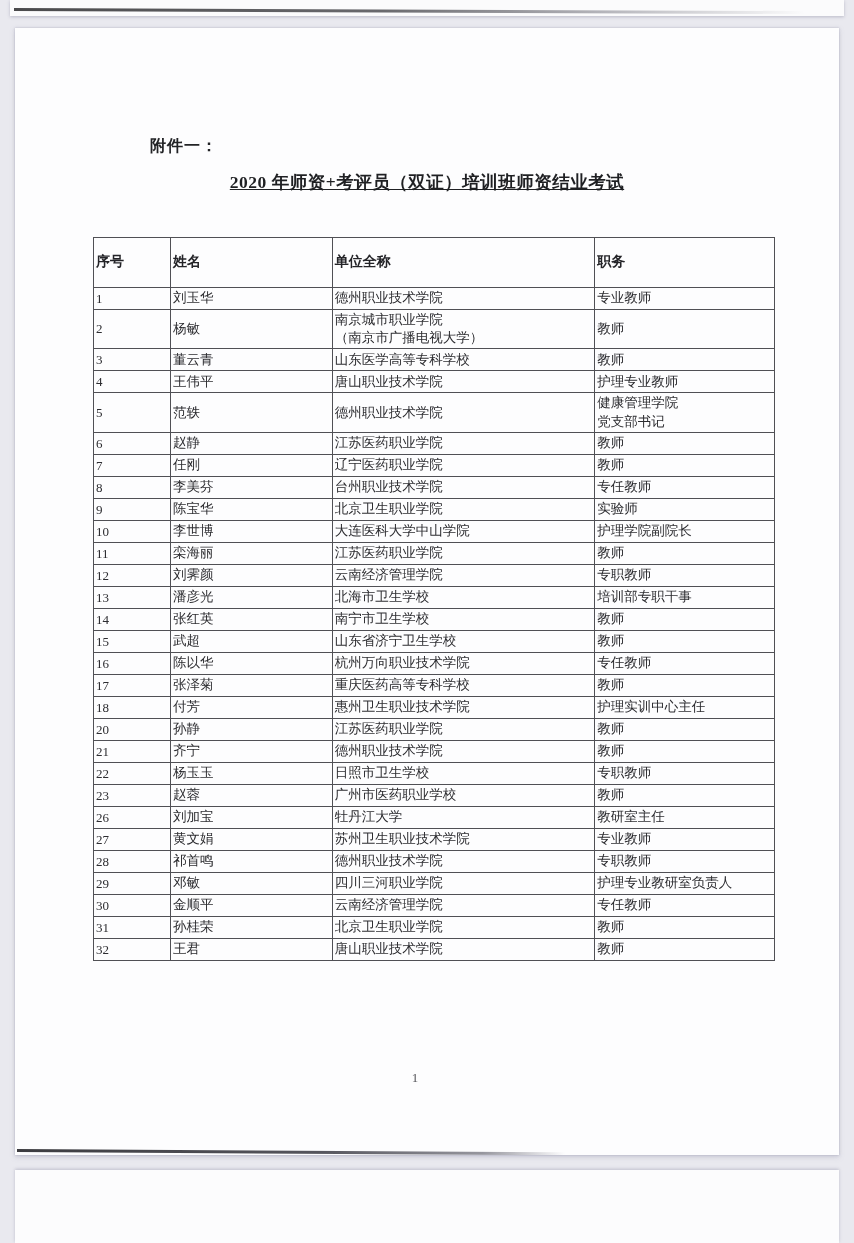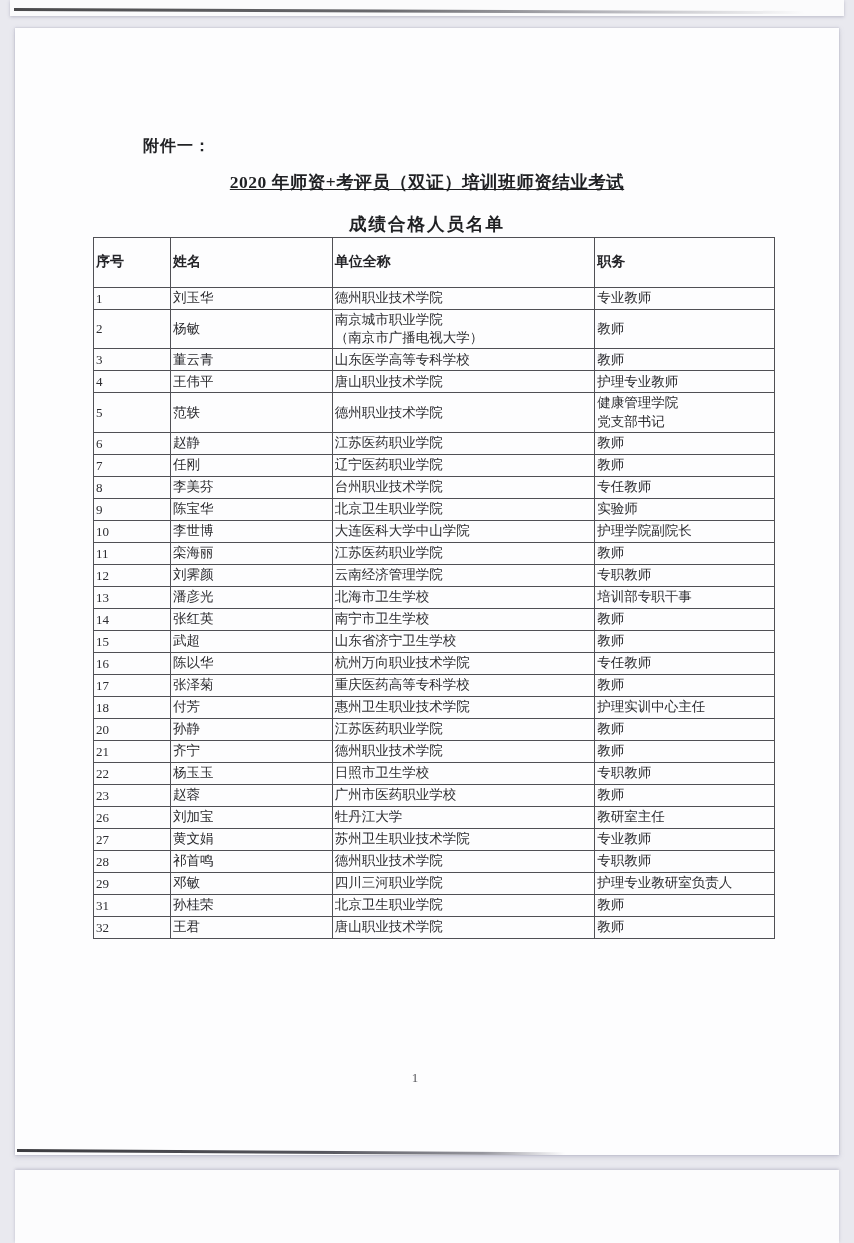--- a/index.html
+++ b/index.html
@@ -24,21 +24,21 @@
     transform: rotate(0.22deg); transform-origin: left center;
   }
 
   
   .page {
     position: absolute; top: 28px; left: 15px; width: 824px; height: 1127px;
     background: #fdfdfe;
     box-shadow: 0 0 2px rgba(140,140,165,.5), 0 2px 5px rgba(140,140,165,.35);
   }
   .attachment {
-    position: absolute; top: 108px; left: 128px;
+    position: absolute; top: 108px; left: 135px;
     font-size: 16px; font-weight: bold; color: #222326; letter-spacing: 1px;
   }
   .doc-title {
     position: absolute; top: 142px; left: 0; width: 100%;
     text-align: center; font-size: 17.5px; font-weight: bold; color: #1f2023;
     letter-spacing: 0.5px;
     text-decoration: underline;
   }
   .doc-subtitle {
     position: absolute; top: 184px; left: 0; width: 100%;
@@ -88,21 +88,20 @@
   <div class="prev-page">
     <div class="scanline-top"></div>
   </div>
 
   <div class="page">
 
     <div class="attachment">附件一：</div>
 
     <div class="doc-title">2020 年师资+考评员（双证）培训班师资结业考试</div>
 
-    <div class="doc-subtitle">成绩合格人员名单</div>
 
     <table class="results">
       <colgroup>
         <col style="width:77px">
         <col style="width:162px">
         <col style="width:263px">
         <col style="width:180px">
       </colgroup>
       <thead>
         <tr>
@@ -265,20 +264,26 @@
             <td class="unit-cell">德州职业技术学院</td>
             <td class="position-cell">专职教师</td>
           </tr>
           <tr>
             <td class="serial-cell">29</td>
             <td class="name-cell">邓敏</td>
             <td class="unit-cell">四川三河职业学院</td>
             <td class="position-cell">护理专业教研室负责人</td>
           </tr>
           <tr>
+            <td class="serial-cell">30</td>
+            <td class="name-cell">金顺平</td>
+            <td class="unit-cell">云南经济管理学院</td>
+            <td class="position-cell">专任教师</td>
+          </tr>
+          <tr>
             <td class="serial-cell">31</td>
             <td class="name-cell">孙桂荣</td>
             <td class="unit-cell">北京卫生职业学院</td>
             <td class="position-cell">教师</td>
           </tr>
           <tr>
             <td class="serial-cell">32</td>
             <td class="name-cell">王君</td>
             <td class="unit-cell">唐山职业技术学院</td>
             <td class="position-cell">教师</td>

